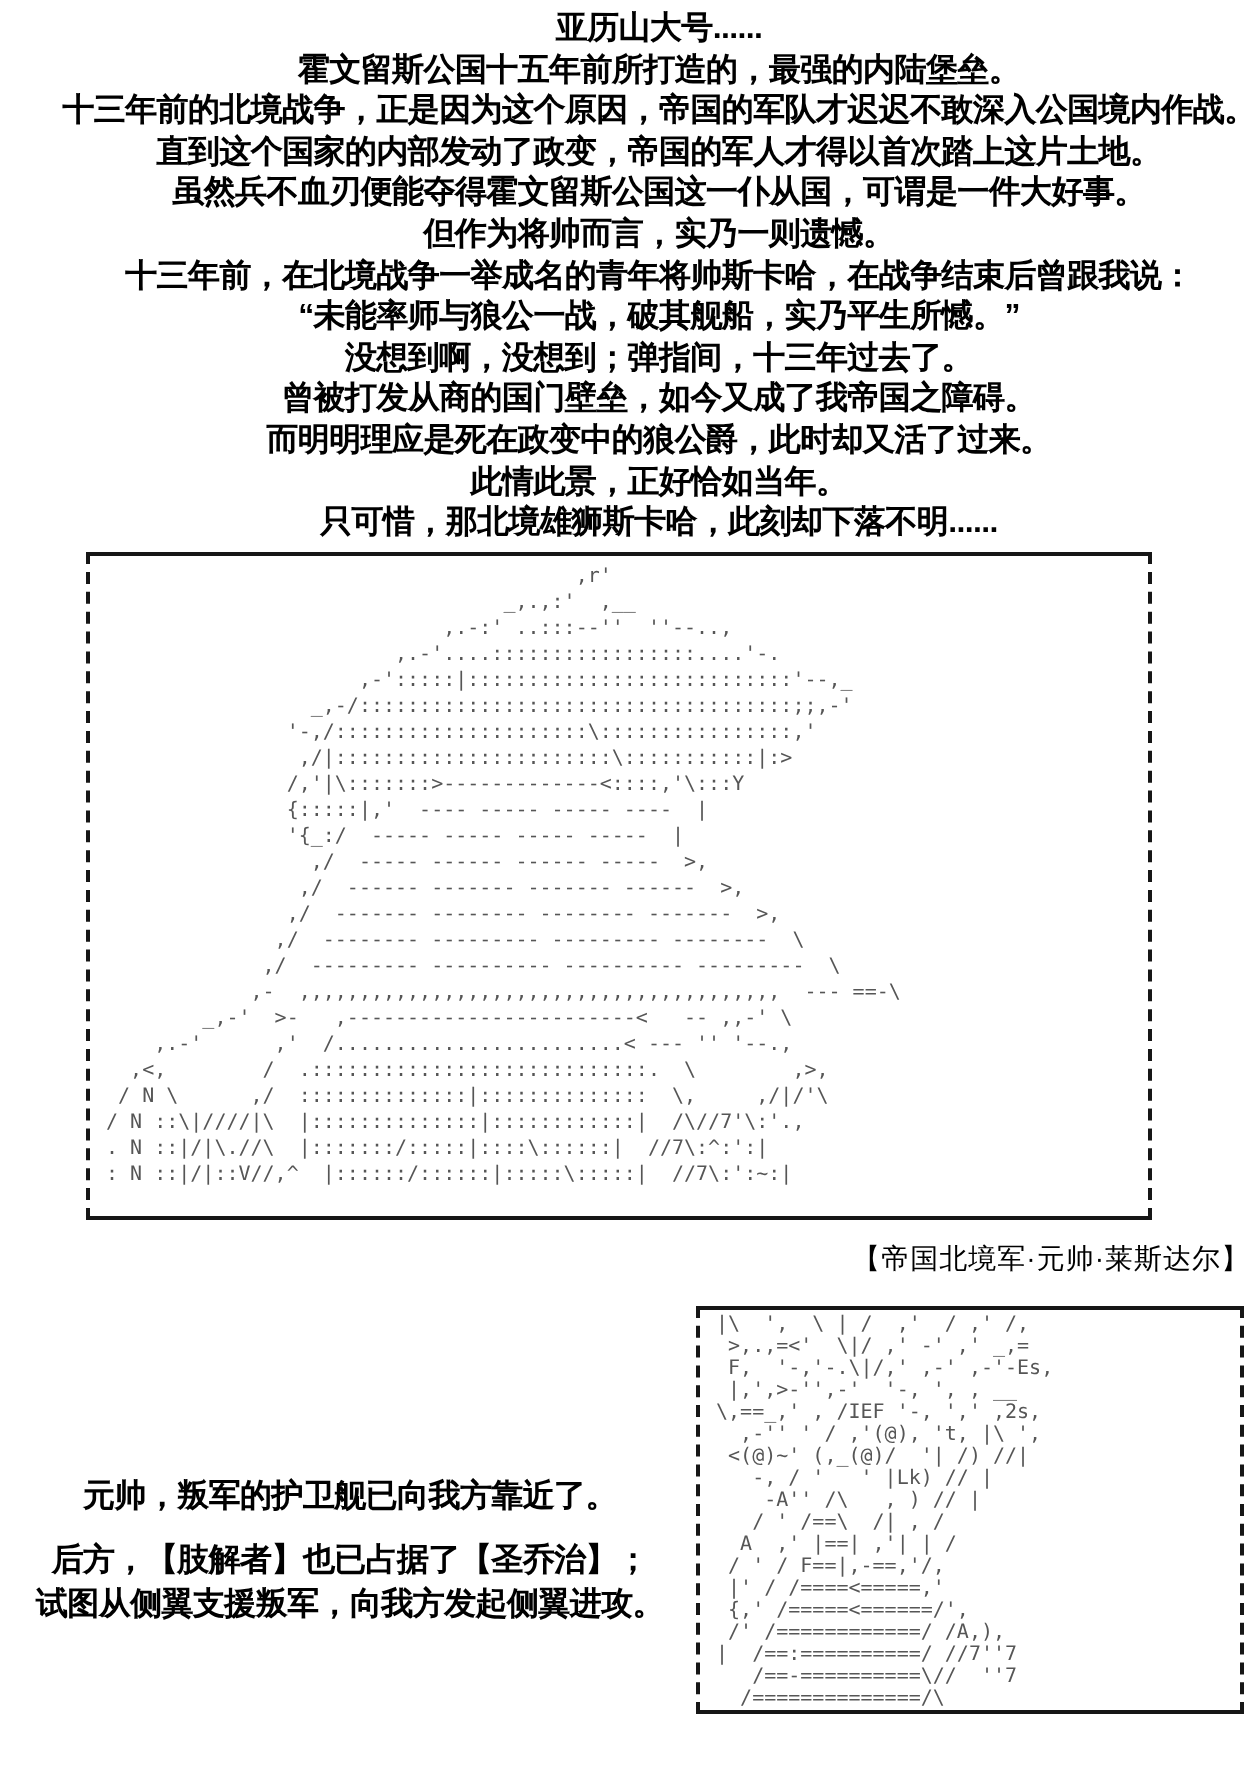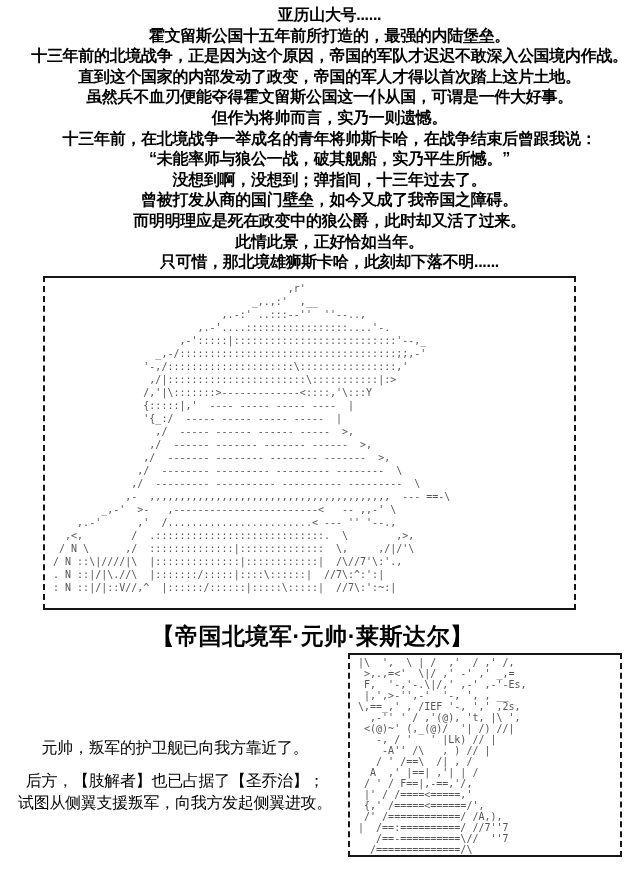--- a/index.html
+++ b/index.html
@@ -56,42 +56,42 @@
     font-size: 10px;
     line-height: 13px;
   }
   pre.art-2 {
     font-size: 10px;
     line-height: 11px;
     padding-top: 2px;
   }
   .caption {
     position: absolute;
-    text-align: center;
-    font-size: 23px;
-    font-weight: bold;
+    text-align: right;
+    font-size: 14px;
+    font-weight: normal;
     letter-spacing: 0.5px;
   }
   .caption-1 {
     top: 621px;
     left: 0;
     width: 625px;
   }
   .caption-2 {
     top: 864px;
     left: 348px;
     width: 277px;
   }
   .dialogue {
     position: absolute;
     left: 0;
     width: 350px;
     text-align: center;
     font-size: 16px;
-    font-weight: normal;
+    font-weight: bold;
     letter-spacing: -0.3px;
   }
   .dialogue-1 { top: 738px; }
   .dialogue-2 { top: 770px; line-height: 22px; }
 </style>
 </head>
 <body>
 
 <div class="page">
 

